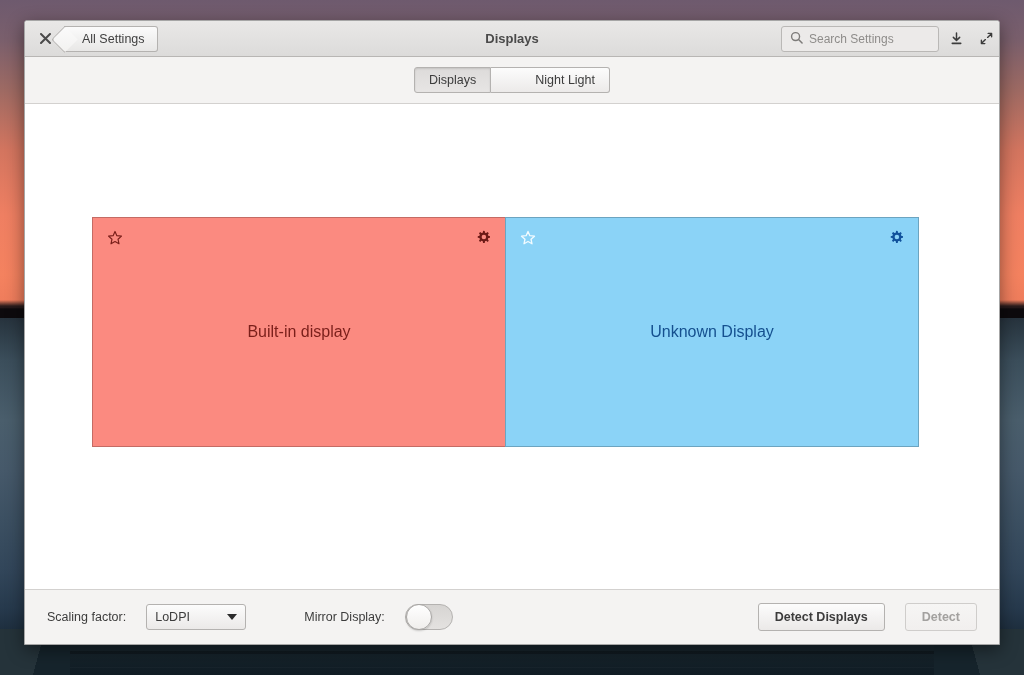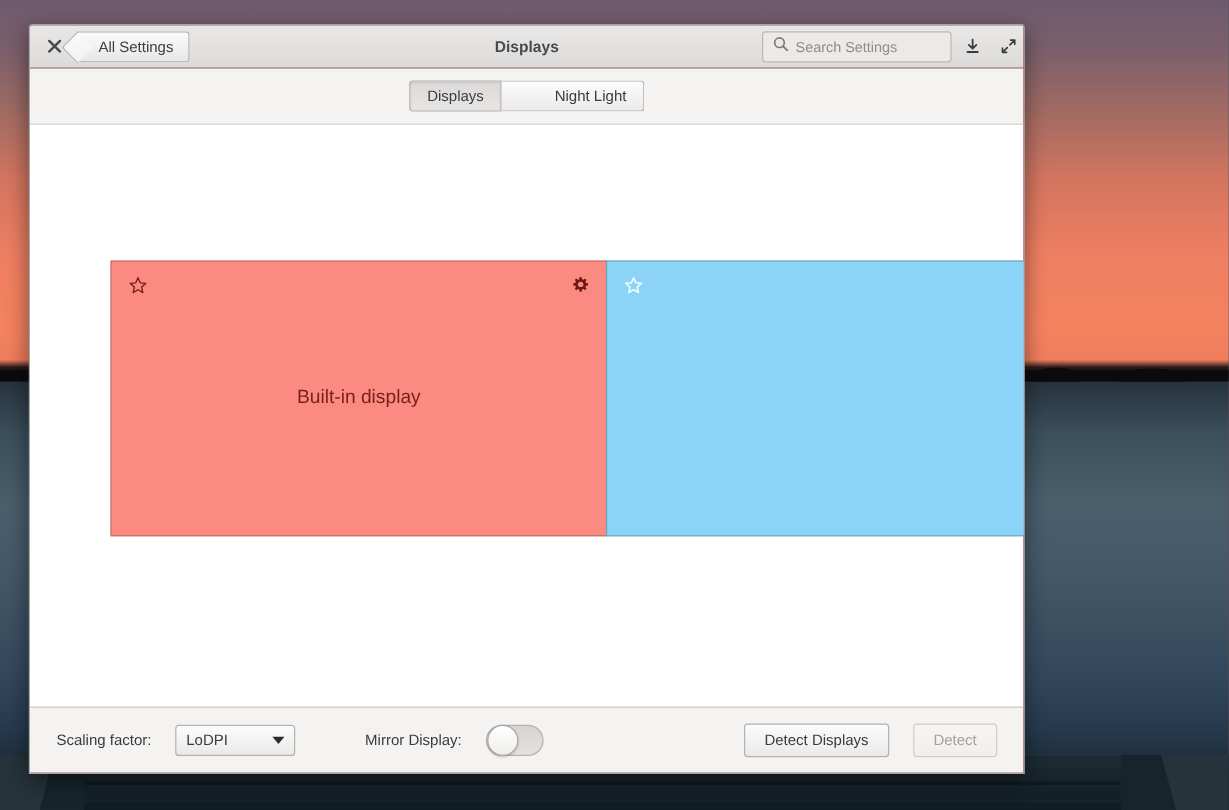--- a/index.html
+++ b/index.html
@@ -43,22 +43,22 @@
       linear-gradient(to bottom, #1d2b33, #101c24);
   }
   #desktop .dock-edge-l { position:absolute; left:0; bottom:0; width:70px; height:46px;
       background: linear-gradient(105deg,#25333a 0 55%, #16242c 55% 100%); }
   #desktop .dock-edge-r { position:absolute; right:0; bottom:0; width:90px; height:46px;
       background: linear-gradient(75deg,#16242c 0 45%, #25333a 45% 100%); }
 
   
   #window {
     position: absolute; left: 24px; top: 20px;
-    width: 830px; height: 625px;
-    background: #7f1d1d;
+    width: 976px; height: 625px;
+    background: #ffffff;
     border: 1px solid #a6a6a6;
     border-radius: 3px 3px 0 0;
     box-shadow: 0 5px 18px rgba(0,0,0,0.45);
     display: flex; flex-direction: column;
     overflow: hidden;
     justify-content: flex-end;
   }
 
   
   .titlebar {
@@ -205,20 +205,21 @@
     border: 1px solid #a9a7a5;
     box-shadow: 0 1px 2px rgba(0,0,0,0.18);
   }
   .btn {
     font-family: "Liberation Sans", sans-serif;
     font-size: 12.5px; color: #3c3c3c;
     height: 28px; padding: 5px 16px;
     background: linear-gradient(to bottom,#fcfcfc,#ebe9e8);
     border: 1px solid #b4b2b0; border-radius: 3px;
     cursor: pointer;
+    font-weight: bold;
   }
   .btn.disabled {
     color: #a3a19f;
     background: linear-gradient(to bottom,#f6f5f4,#f1efee);
     border-color: #cfcdcb;
     cursor: default;
   }
   .spacer { margin-left: auto; }
   .gap-24 { width: 18px; }
 </style>
@@ -303,20 +304,21 @@
         <svg width="16" height="16" viewBox="0 0 18 18" aria-hidden="true">
           <path d="M9 1.6 L11.1 6.4 L16.3 6.9 L12.4 10.4 L13.5 15.5 L9 12.9 L4.5 15.5 L5.6 10.4 L1.7 6.9 L6.9 6.4 Z" fill="none" stroke="#f2fbff" stroke-width="1.5" stroke-linejoin="round"></path>
         </svg>
       </div>
       <div class="mon-gear">
         <svg width="17" height="17" viewBox="0 0 18 18" aria-hidden="true">
           <path fill="#10519c" d="M9 0.8 L10.3 1 L10.6 2.8 L11.9 3.3 L13.3 2.2 L14.6 3.5 L13.6 4.9 L14.1 6.2 L15.9 6.5 L15.9 8.3 L14.1 8.6 L13.6 9.9 L14.6 11.3 L13.3 12.6 L11.9 11.5 L10.6 12 L10.3 13.8 L8.5 13.8 L8.2 12 L6.9 11.5 L5.5 12.6 L4.2 11.3 L5.2 9.9 L4.7 8.6 L2.9 8.3 L2.9 6.5 L4.7 6.2 L5.2 4.9 L4.2 3.5 L5.5 2.2 L6.9 3.3 L8.2 2.8 L8.5 1 Z"></path>
           <circle cx="9.4" cy="7.4" r="2.4" fill="#8bd3f7"></circle>
         </svg>
       </div>
+      <div class="mon-label" style="color:#15508f;">Unknown Display</div>
     </div>
 
   </div>
 
   <div class="bottombar">
     <span class="bb-label">Scaling factor:</span>
 
     <div class="combo">
       <span>LoDPI</span>
       <span class="caret"></span>

